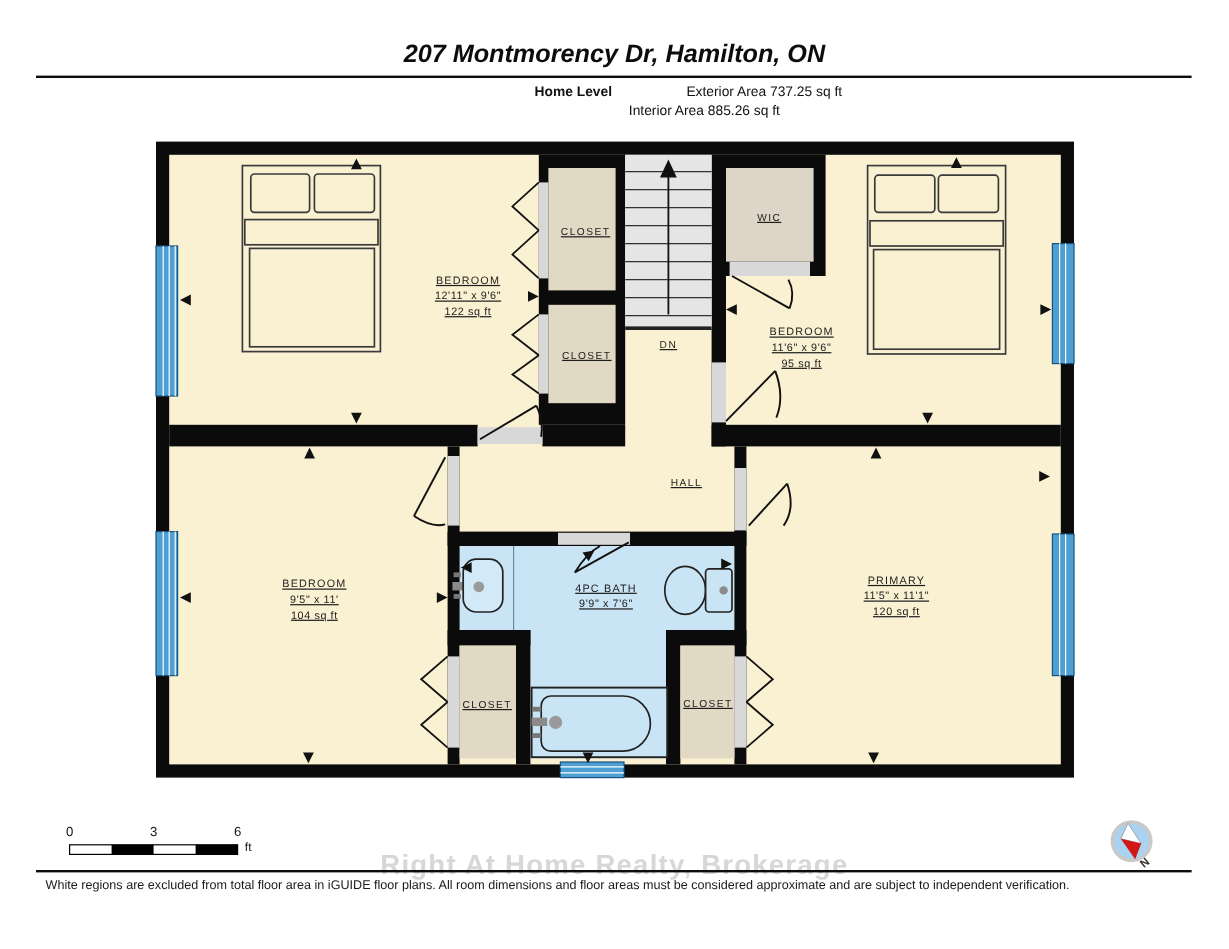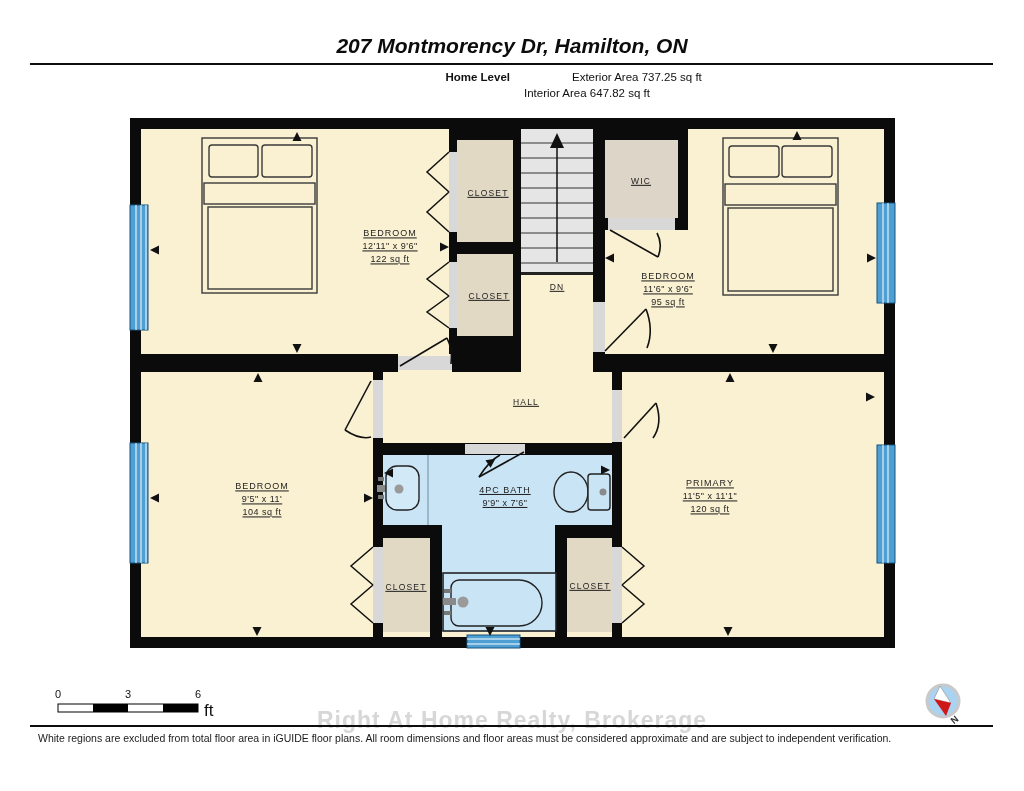--- a/index.html
+++ b/index.html
@@ -9,38 +9,38 @@
   #title{top:34px;left:0;width:1024px;text-align:center;font-size:21px;font-weight:bold;color:#0c0c0c;font-style:italic;}
   .rule{left:30px;width:963px;height:2px;background:#0d0d0d;}
   #level-label{top:71px;left:370px;width:140px;text-align:right;font-size:11.5px;font-weight:bold;}
   #ext-area{top:71px;left:524px;font-size:11.5px;padding-left:48px;}
   #int-area{top:87px;left:524px;font-size:11.5px;}
   .lbl{position:absolute;transform:translate(-50%,-50%);text-align:center;font-size:9px;
        color:#1d1d1d;line-height:1.45;letter-spacing:0.5px;white-space:nowrap;text-decoration:underline;}
   .lbl .nm{letter-spacing:1px;}
   .sm{font-size:8.5px;letter-spacing:1.2px;}
   .scale-num{position:absolute;top:688px;font-size:11px;transform:translateX(-50%);}
-  #scale-ft{position:absolute;top:701px;left:204px;font-size:17px;}
+  #scale-ft{position:absolute;top:701px;left:204px;font-size:10px;}
   #prepared{top:698px;left:0;width:1024px;text-align:center;font-size:11px;color:#1a1a1a;}
   #watermark{top:707px;left:0;width:1024px;text-align:center;font-size:23px;font-weight:bold;
              color:#d7d7d7;letter-spacing:1px;}
   #compass-n{position:absolute;top:714px;left:951px;font-size:9.5px;font-weight:bold;color:#333;
              transform:rotate(-40deg);}
   #disclaimer{top:732px;left:38px;width:950px;font-size:10.5px;color:#1a1a1a;}
 </style>
 </head>
 <body>
 
 <div id="page">
 
   <div class="abs" id="title">207 Montmorency Dr, Hamilton, ON</div>
   <div class="abs rule" style="top:63px"></div>
   <div class="abs" id="level-label">Home Level</div>
   <div class="abs" id="ext-area">Exterior Area 737.25 sq ft</div>
-  <div class="abs" id="int-area">Interior Area 647.82 sq ft</div>
+  <div class="abs" id="int-area">Interior Area 885.26 sq ft</div>
 
   <svg class="abs" style="top:0;left:0" width="1024" height="791" viewBox="0 0 1024 791">
     <defs>
       <path id="arrow" d="M0,-4.5 L9,0 L0,4.5 Z"></path>
     </defs>
 
     <rect x="130" y="118" width="765" height="530" fill="#0b0b0b"></rect>
     <rect x="141" y="129" width="743" height="508" fill="#FAF1D2"></rect>
 
     <g>
@@ -245,30 +245,30 @@
   <div class="lbl" style="left:668px;top:290px">
     <div class="nm">BEDROOM</div>
     <div>11'6" x 9'6"</div>
     <div>95 sq ft</div>
   </div>
   <div class="lbl" style="left:262px;top:500px">
     <div class="nm">BEDROOM</div>
     <div>9'5" x 11'</div>
     <div>104 sq ft</div>
   </div>
-  <div class="lbl" style="left:710px;top:497px">
+  <div class="lbl" style="left:747px;top:497px">
     <div class="nm">PRIMARY</div>
     <div>11'5" x 11'1"</div>
     <div>120 sq ft</div>
   </div>
   <div class="lbl" style="left:505px;top:497px">
     <div class="nm">4PC BATH</div>
     <div>9'9" x 7'6"</div>
   </div>
-  <div class="lbl sm" style="left:526px;top:402px">HALL</div>
+  <div class="lbl sm" style="left:572px;top:402px">HALL</div>
   <div class="lbl sm" style="left:641px;top:181px">WIC</div>
   <div class="lbl sm" style="left:488px;top:193px">CLOSET</div>
   <div class="lbl sm" style="left:489px;top:296px">CLOSET</div>
   <div class="lbl sm" style="left:406px;top:587px">CLOSET</div>
   <div class="lbl sm" style="left:590px;top:586px">CLOSET</div>
   <div class="lbl sm" style="left:557px;top:287px">DN</div>
 
   <div class="scale-num" style="left:58px">0</div>
   <div class="scale-num" style="left:128px">3</div>
   <div class="scale-num" style="left:198px">6</div>

